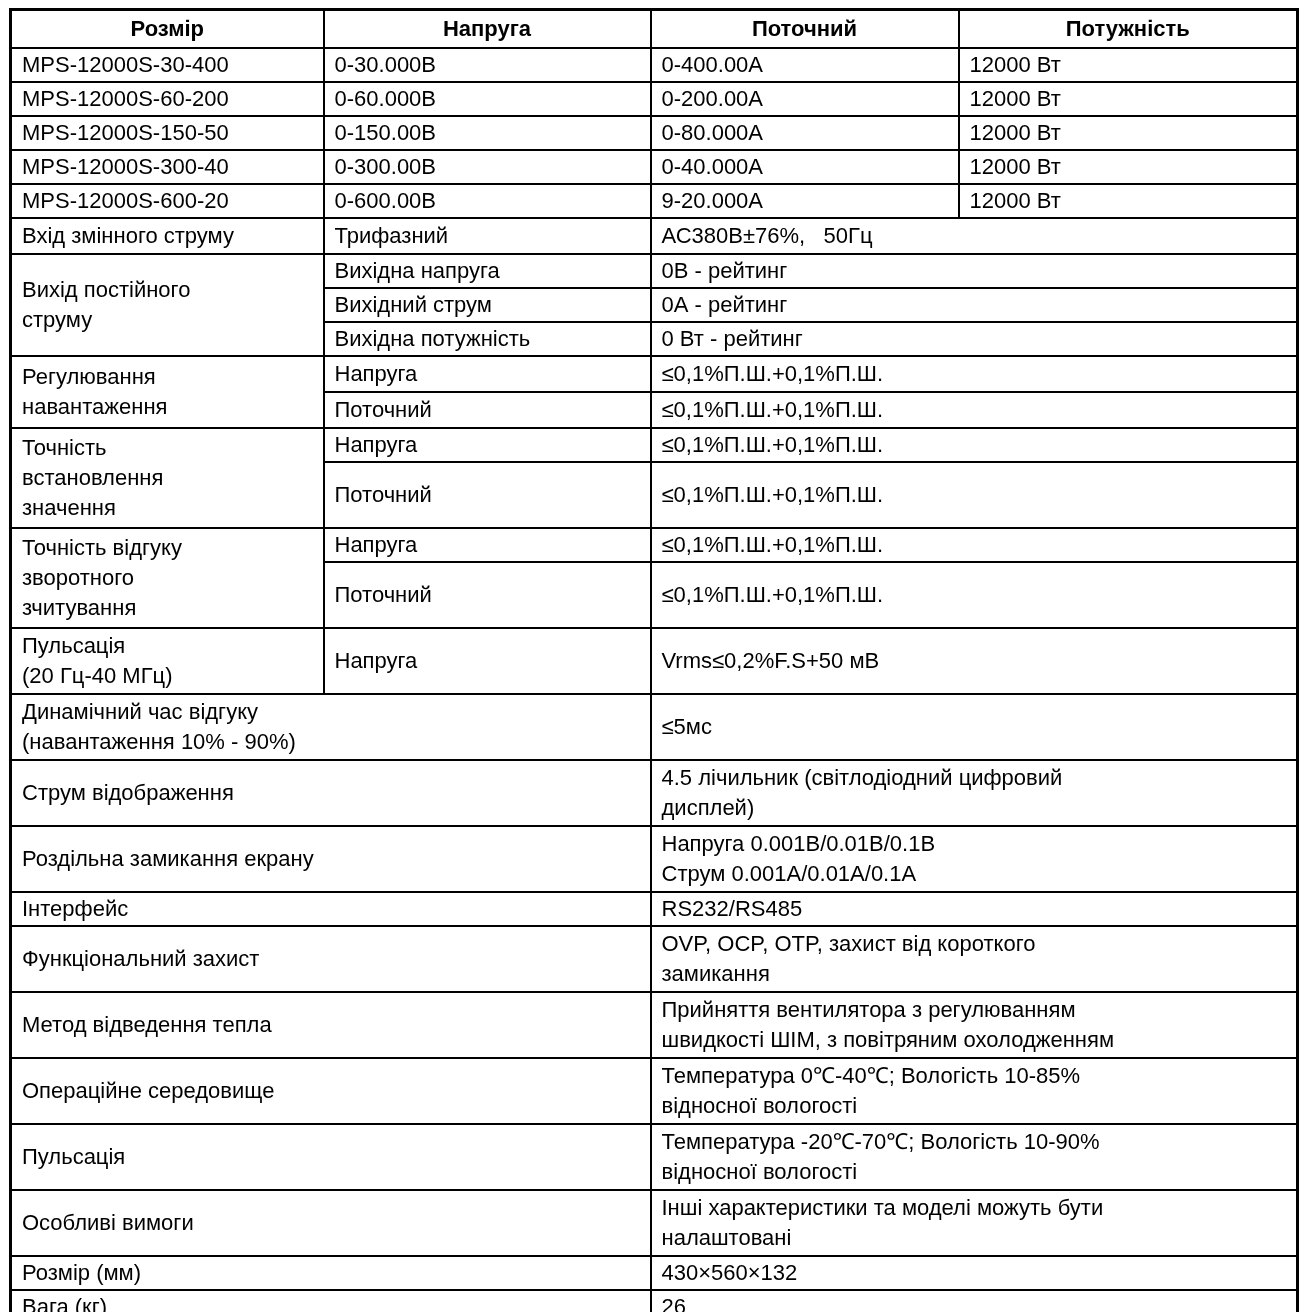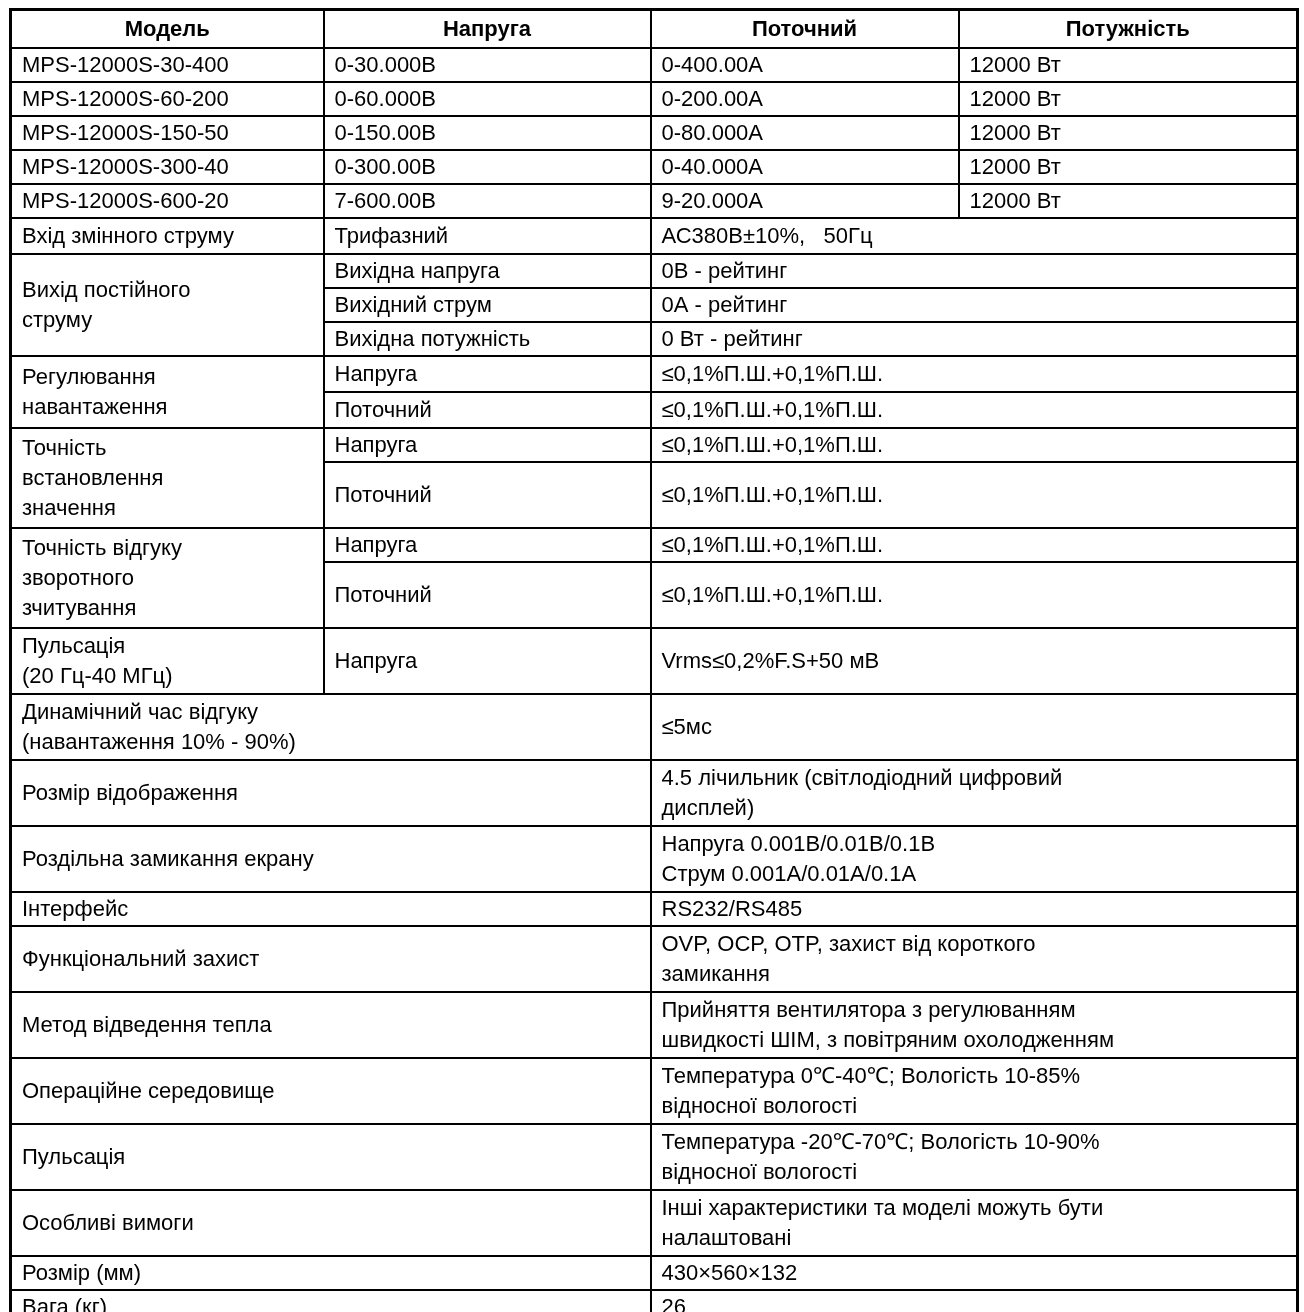--- a/index.html
+++ b/index.html
@@ -51,21 +51,21 @@
 
 <table class="spec">
   <colgroup>
     <col class="c1">
       <col class="c2">
       <col class="c3">
       <col class="c4">
   </colgroup>
   <thead>
     <tr class="r38">
-      <th>Модель</th>
+      <th>Розмір</th>
       <th>Напруга</th>
       <th>Поточний</th>
       <th>Потужність</th>
     </tr>
   </thead>
   <tbody>
     <tr class="r33">
       <td>MPS-12000S-30-400</td>
       <td>0-30.000В</td>
       <td>0-400.00А</td>
@@ -84,29 +84,29 @@
       <td>12000 Вт</td>
     </tr>
     <tr class="r33">
       <td>MPS-12000S-300-40</td>
       <td>0-300.00В</td>
       <td>0-40.000А</td>
       <td>12000 Вт</td>
     </tr>
     <tr class="r33">
       <td>MPS-12000S-600-20</td>
-      <td>7-600.00В</td>
+      <td>0-600.00В</td>
       <td>9-20.000А</td>
       <td>12000 Вт</td>
     </tr>
 
     <tr class="r36">
       <td>Вхід змінного струму</td>
       <td>Трифазний</td>
-      <td colspan="2">АС380В±10%,   50Гц</td>
+      <td colspan="2">АС380В±76%,   50Гц</td>
     </tr>
 
     <tr class="r33">
       <td rowspan="3">Вихід постійного
 струму</td>
       <td>Вихідна напруга</td>
       <td colspan="2">0В - рейтинг</td>
     </tr>
     <tr class="r33">
       <td>Вихідний струм</td>
@@ -158,21 +158,21 @@
       <td>Напруга</td>
       <td colspan="2">Vrms≤0,2%F.S+50 мВ</td>
     </tr>
 
     <tr class="r66">
       <td colspan="2">Динамічний час відгуку
 (навантаження 10% - 90%)</td>
       <td colspan="2">≤5мс</td>
     </tr>
     <tr class="r66">
-      <td colspan="2">Розмір відображення</td>
+      <td colspan="2">Струм відображення</td>
       <td colspan="2">4.5 лічильник (світлодіодний цифровий
 дисплей)</td>
     </tr>
     <tr class="r66">
       <td colspan="2">Роздільна замикання екрану</td>
       <td colspan="2">Напруга 0.001В/0.01В/0.1В
 Струм 0.001А/0.01А/0.1А</td>
     </tr>
     <tr class="r33">
       <td colspan="2">Інтерфейс</td>

